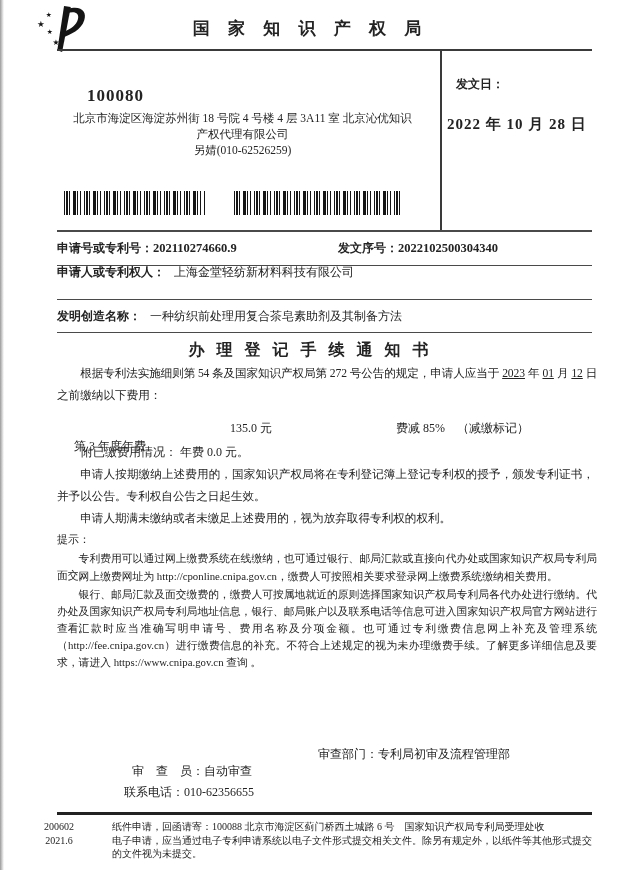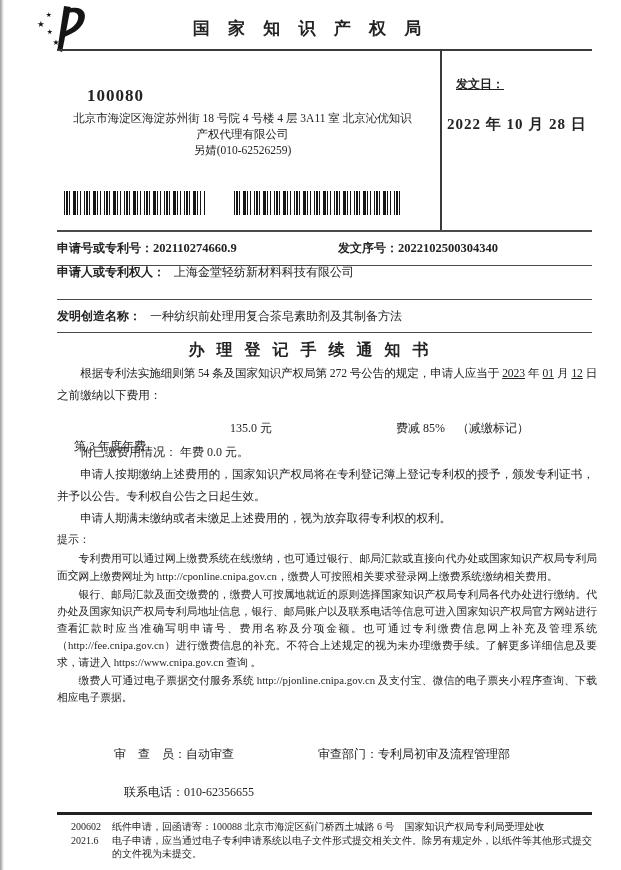--- a/index.html
+++ b/index.html
@@ -11,21 +11,21 @@
     color:#232323;
   }
   .scan-edge { position:absolute; left:0; top:0; bottom:0; width:4px;
     background:linear-gradient(90deg,#9a9a9a 0,#d9d9d9 60%,#ffffff 100%); }
   
   .logo { position:absolute; left:36px; top:4px; width:58px; height:50px; }
   .agency { position:absolute; left:0; right:0; top:17px; text-align:center;
     font-size:17px; font-weight:bold; letter-spacing:7px; }
   .rule-top { position:absolute; left:57px; right:29px; top:49px; height:2px; background:#3a3a3a; }
   .vline { position:absolute; left:440px; top:51px; width:2px; height:180px; background:#3a3a3a; }
-  .issue-label { position:absolute; left:456px; top:76px; font-size:12px; font-weight:bold;text-decoration:underline; }
+  .issue-label { position:absolute; left:456px; top:76px; font-size:12px; font-weight:bold; }
   .issue-date { position:absolute; left:447px; top:115px; font-size:15px; font-weight:bold; letter-spacing:1px; }
   .postal { position:absolute; left:87px; top:86px; font-size:17px; font-weight:bold; letter-spacing:1px; }
   .addr { position:absolute; left:50px; top:110px; width:385px; text-align:center;
     font-size:11.5px; line-height:16px; }
   .barcode { position:absolute; top:191px; height:24px;
     background:repeating-linear-gradient(90deg,
       #151515 0 1px, #fff 1px 2px, #151515 2px 4px, #fff 4px 5px,
       #151515 5px 6px, #fff 6px 9px, #151515 9px 12px, #fff 12px 13px,
       #151515 13px 14px, #fff 14px 16px, #151515 16px 17px, #fff 17px 20px); }
   .bc1 { left:64px; width:142px; }
@@ -59,26 +59,26 @@
   .paid-note { position:absolute; left:81px; top:444px; font-size:12px; }
   .p-grant { top:464px; text-indent:2em; }
   .p-forfeit { top:508px; text-indent:2em; }
   
   .tips-label { position:absolute; left:57px; top:532px; font-size:11px; }
   .tip { position:absolute; left:57px; width:540px; font-size:10.8px; line-height:17px;
     text-align:justify; text-indent:2em; }
   .t1 { top:550px; } .t2 { top:568px; } .t3 { top:586px; } .t4 { top:620px; } .t5 { top:672px; }
   
   .review { position:absolute; top:746px; left:0; right:0; font-size:12px; }
-  .examiner { position:absolute; left:114px; }
+  .examiner { position:absolute; left:132px;margin-top:17px; }
   .dept { position:absolute; left:318px; }
   .phone { position:absolute; left:124px; top:784px; font-size:12px; }
   .rule-bottom { position:absolute; left:57px; right:29px; top:812px; height:3px; background:#222; }
   
-  .f-codes { position:absolute; left:71px; top:820px; font-size:10px; line-height:13.5px; }
+  .f-codes { position:absolute; left:44px; top:820px; font-size:10px; line-height:13.5px;text-align:center; }
   .f-text { position:absolute; left:112px; top:820px; width:480px; font-size:10px; line-height:13.5px;
     text-align:justify; }
 </style>
 </head>
 <body>
 
 <div class="page">
   <div class="scan-edge"></div>
 
   <svg class="logo" viewBox="0 0 60 52" xmlns="http://www.w3.org/2000/svg">
@@ -136,21 +136,20 @@
   <div class="paid-note">附已缴费用情况： 年费 0.0 元。</div>
 
   <div class="para p-grant">申请人按期缴纳上述费用的，国家知识产权局将在专利登记簿上登记专利权的授予，颁发专利证书，并予以公告。专利权自公告之日起生效。</div>
   <div class="para p-forfeit">申请人期满未缴纳或者未缴足上述费用的，视为放弃取得专利权的权利。</div>
 
   <div class="tips-label">提示：</div>
   <div class="tip t1">专利费用可以通过网上缴费系统在线缴纳，也可通过银行、邮局汇款或直接向代办处或国家知识产权局专利局面交。</div>
   <div class="tip t2">网上缴费网址为 http://cponline.cnipa.gov.cn，缴费人可按照相关要求登录网上缴费系统缴纳相关费用。</div>
   <div class="tip t3">银行、邮局汇款及面交缴费的，缴费人可按属地就近的原则选择国家知识产权局专利局各代办处进行缴纳。代办处及国家知识产权局专利局地址信息，银行、邮局账户以及联系电话等信息可进入国家知识产权局官方网站进行查看。</div>
   <div class="tip t4">汇款时应当准确写明申请号、费用名称及分项金额。也可通过专利缴费信息网上补充及管理系统（http://fee.cnipa.gov.cn）进行缴费信息的补充。不符合上述规定的视为未办理缴费手续。了解更多详细信息及要求，请进入 https://www.cnipa.gov.cn 查询 。</div>
-  <div class="tip t5">缴费人可通过电子票据交付服务系统 http://pjonline.cnipa.gov.cn 及支付宝、微信的电子票夹小程序查询、下载相应电子票据。</div>
 
   <div class="review">
     <span class="examiner"><span>审　查　员：</span><span>自动审查</span></span>
     <span class="dept"><span>审查部门：</span><span>专利局初审及流程管理部</span></span>
   </div>
   <div class="phone"><span>联系电话：</span><span>010-62356655</span></div>
 
   <div class="rule-bottom"></div>
 
   <div class="f-codes">

